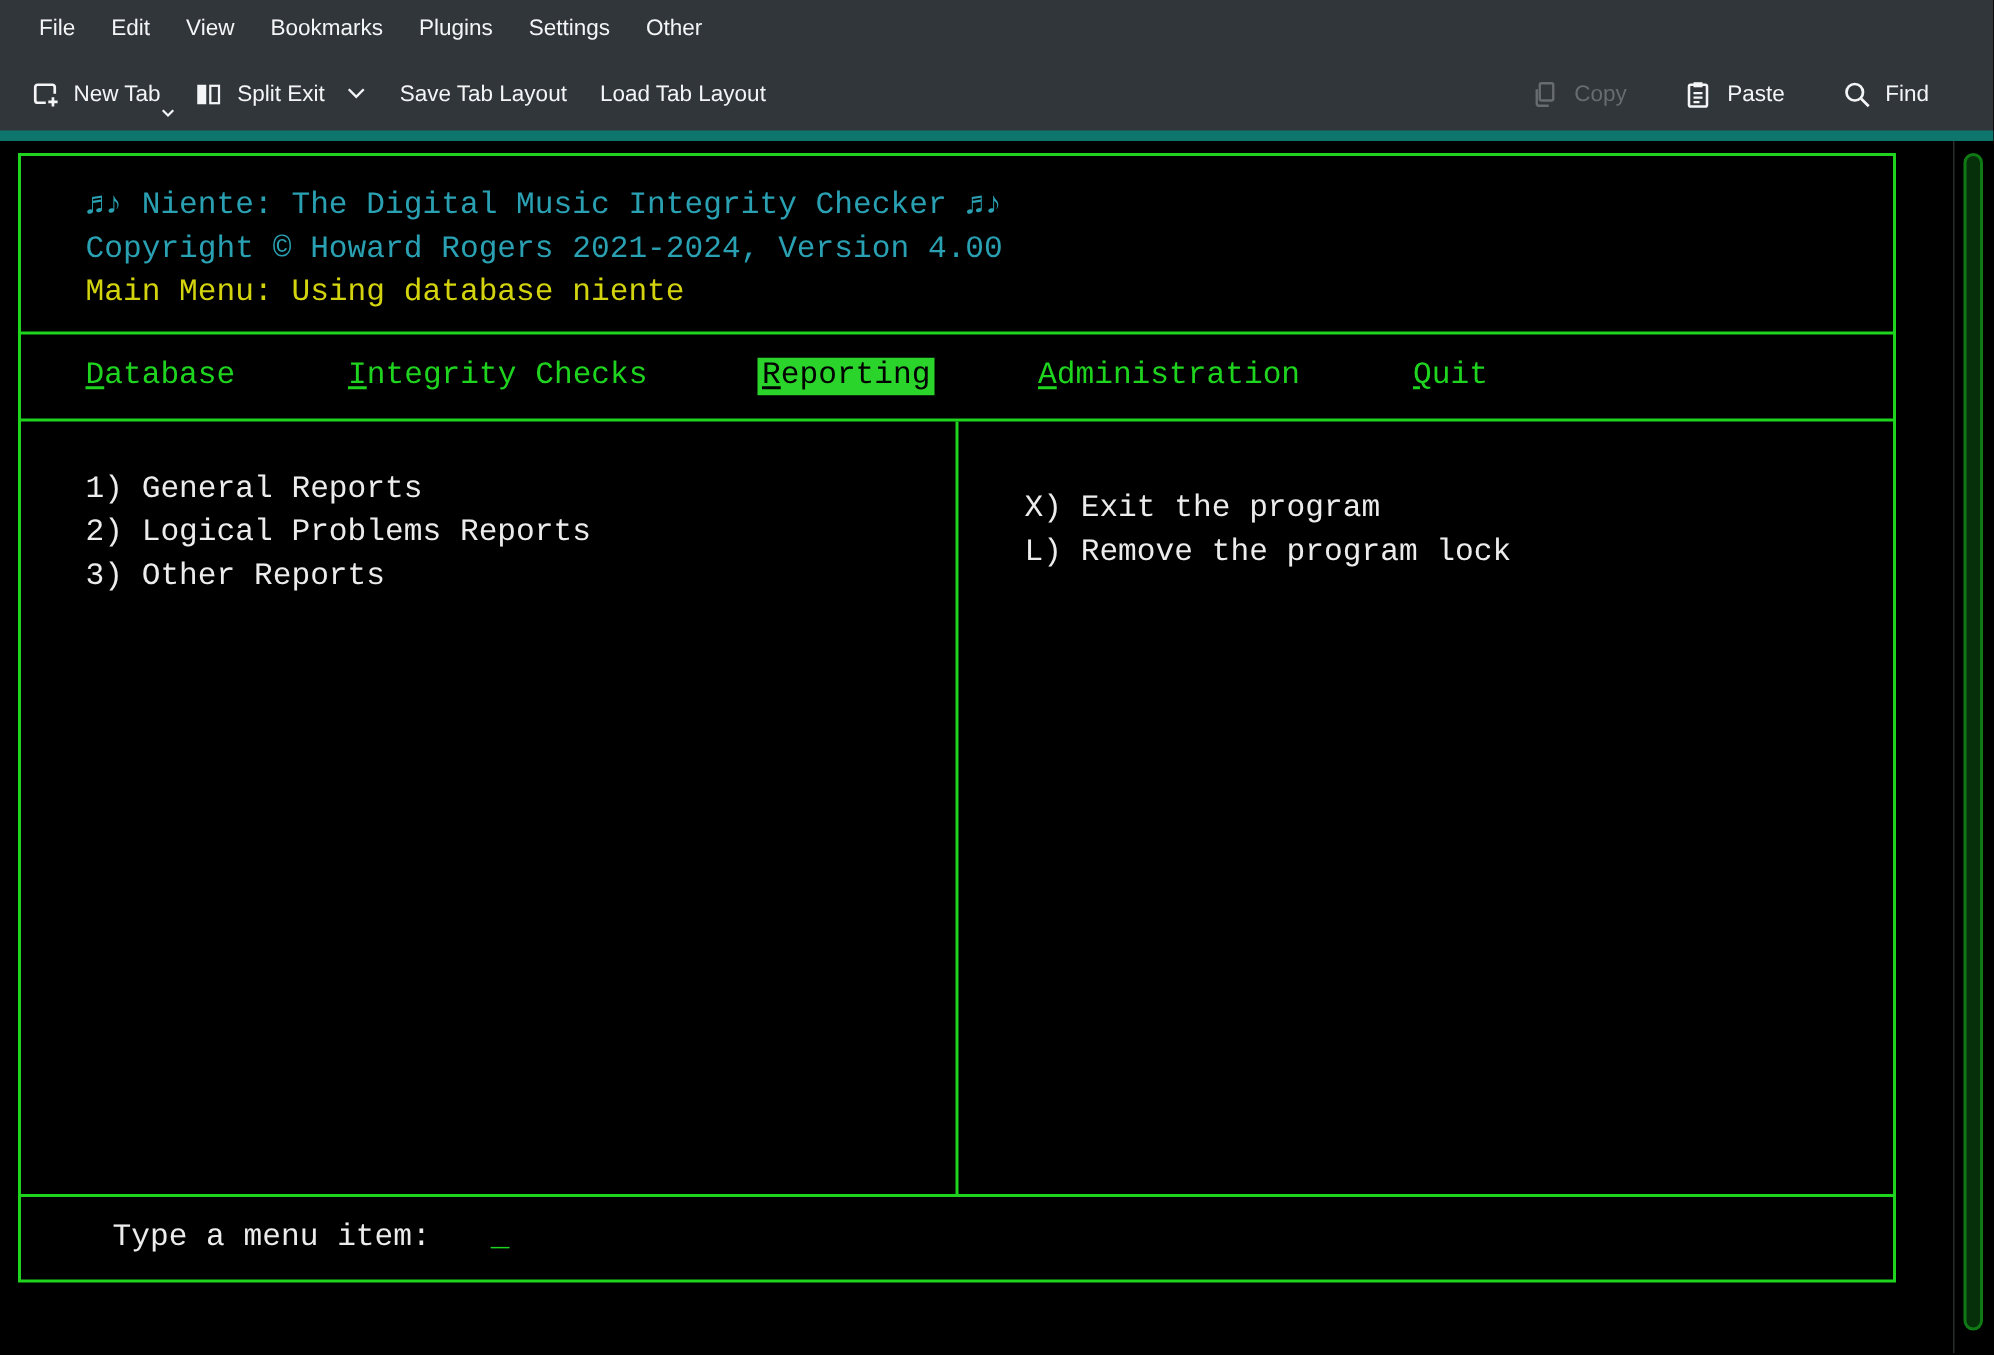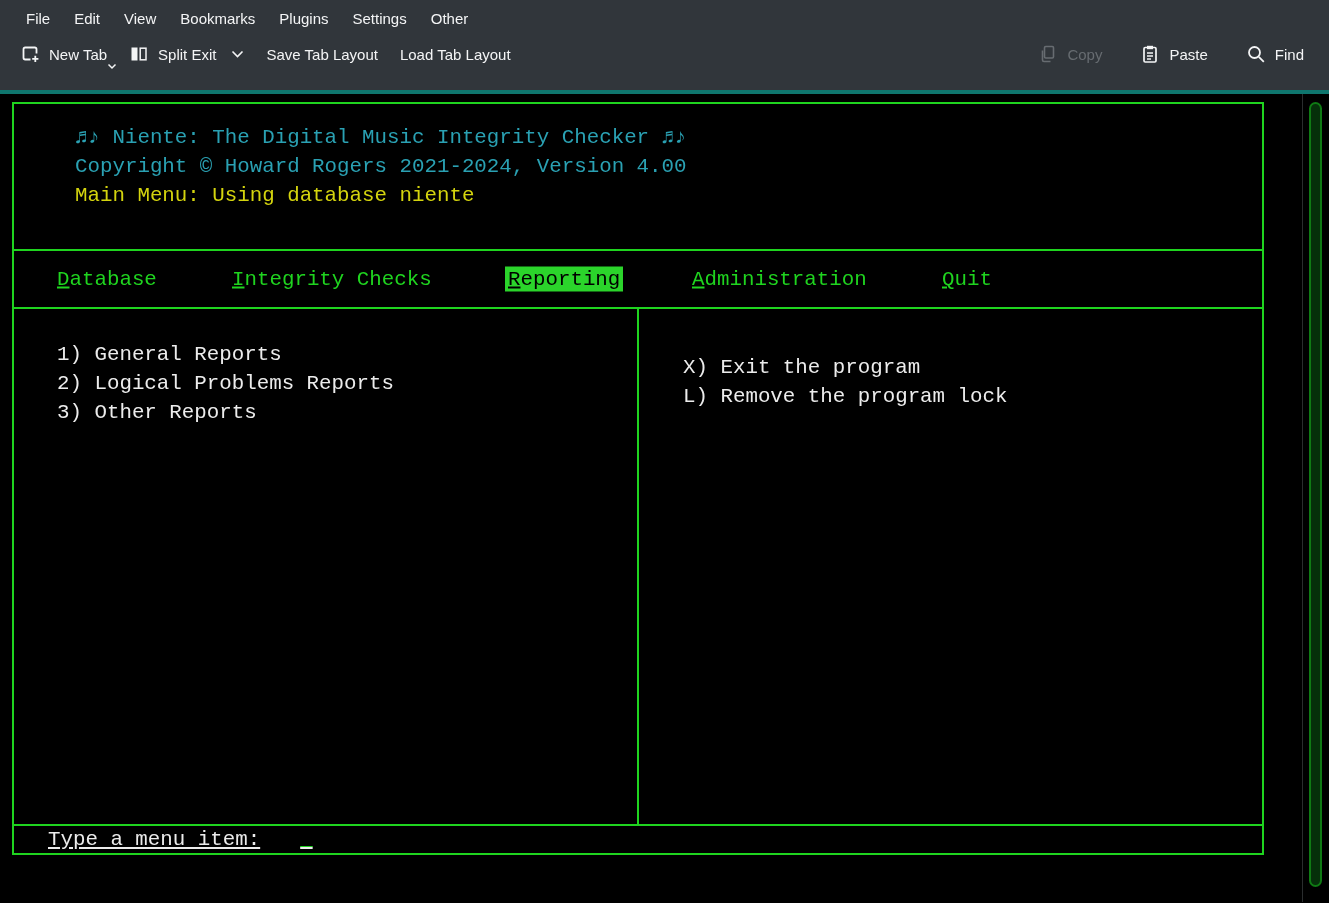--- a/index.html
+++ b/index.html
@@ -19,23 +19,23 @@
   }
   
   .menubar{
     height:38px;background:var(--chrome);display:flex;align-items:center;
     padding-left:14px;
   }
   .menubar-item{
     color:var(--chrome-fg);font-size:15px;line-height:38px;padding:0 12px;cursor:default;
   }
   .toolbar{
-    height:56px;background:var(--chrome);border-bottom:4px solid #0f766e;
-    display:flex;align-items:flex-start;justify-content:space-between;
-    padding:0 19px 0 14px;box-sizing:border-box;
+    height:56px;background:var(--chrome);border-bottom:7px solid #0f766e;
+    display:flex;align-items:center;justify-content:space-between;
+    padding:0 37px 0 14px;box-sizing:border-box;
   }
   .tb-group{display:flex;align-items:center;}
   .tb-left .tb-btn{margin-right:10px;}
   .tb-right .tb-btn{margin-left:26px;}
   .tb-btn{
     position:relative;display:flex;align-items:center;gap:9px;
     color:var(--chrome-fg);font-size:15px;padding:6px;
   }
   .tb-btn svg{display:block;}
   .tb-btn.disabled{color:var(--disabled);}
@@ -45,22 +45,22 @@
   .terminal{
     position:relative;height:808px;background:#000;
     font-family:"Liberation Mono","DejaVu Sans Mono",monospace;
   }
   .tui{
     position:absolute;left:12px;top:8px;width:1252px;height:753px;
     border:2px solid var(--green);box-sizing:border-box;
     display:flex;flex-direction:column;font-size:20.8px;
   }
   .tui-header{
-    height:147px;border-bottom:2px solid var(--green);
-    padding:19px 0 0 61px;box-sizing:border-box;font-family:Liberation Mono, monospace;
+    height:119px;border-bottom:2px solid var(--green);
+    padding:19px 0 0 43px;box-sizing:border-box;font-family:Liberation Mono, monospace;
   }
   .tui-header .line{line-height:29px;white-space:pre;}
   .c-cyan{color:var(--cyan);}
   .c-yellow{color:var(--yellow);}
   .tui-menu{
     height:58px;border-bottom:2px solid var(--green);
     position:relative;box-sizing:border-box;
   }
   .tui-menu-item{
     position:absolute;top:50%;transform:translateY(-50%);
@@ -71,21 +71,21 @@
   .mi-0{left:43px;} .mi-1{left:218px;} .mi-2{left:491px;} .mi-3{left:678px;} .mi-4{left:928px;}
   .tui-content{
     height:517px;border-bottom:2px solid var(--green);
     display:flex;box-sizing:border-box;
   }
   .panel{box-sizing:border-box;color:var(--fg);}
   .panel .line{line-height:29px;white-space:pre;}
   .panel-left{width:625px;border-right:2px solid var(--green);padding:31px 0 0 43px;}
   .panel-right{flex:1;padding:44px 0 0 44px;}
   .tui-prompt{
-    flex:1;display:flex;align-items:center;padding-left:34px;color:var(--fg);text-decoration:underline;
+    flex:1;display:flex;align-items:center;padding-left:61px;color:var(--fg);
   }
   .prompt-cursor{color:var(--green);margin-left:40px;}
   .scroll-sep{
     position:absolute;left:1302px;top:0;width:1px;height:808px;background:#2a2d2e;
   }
   .scroll-thumb{
     position:absolute;left:1309px;top:8px;width:13px;height:785px;
     border-radius:7px;background:#05300a;border:2px solid #0f7a14;box-sizing:border-box;
   }
 </style>

